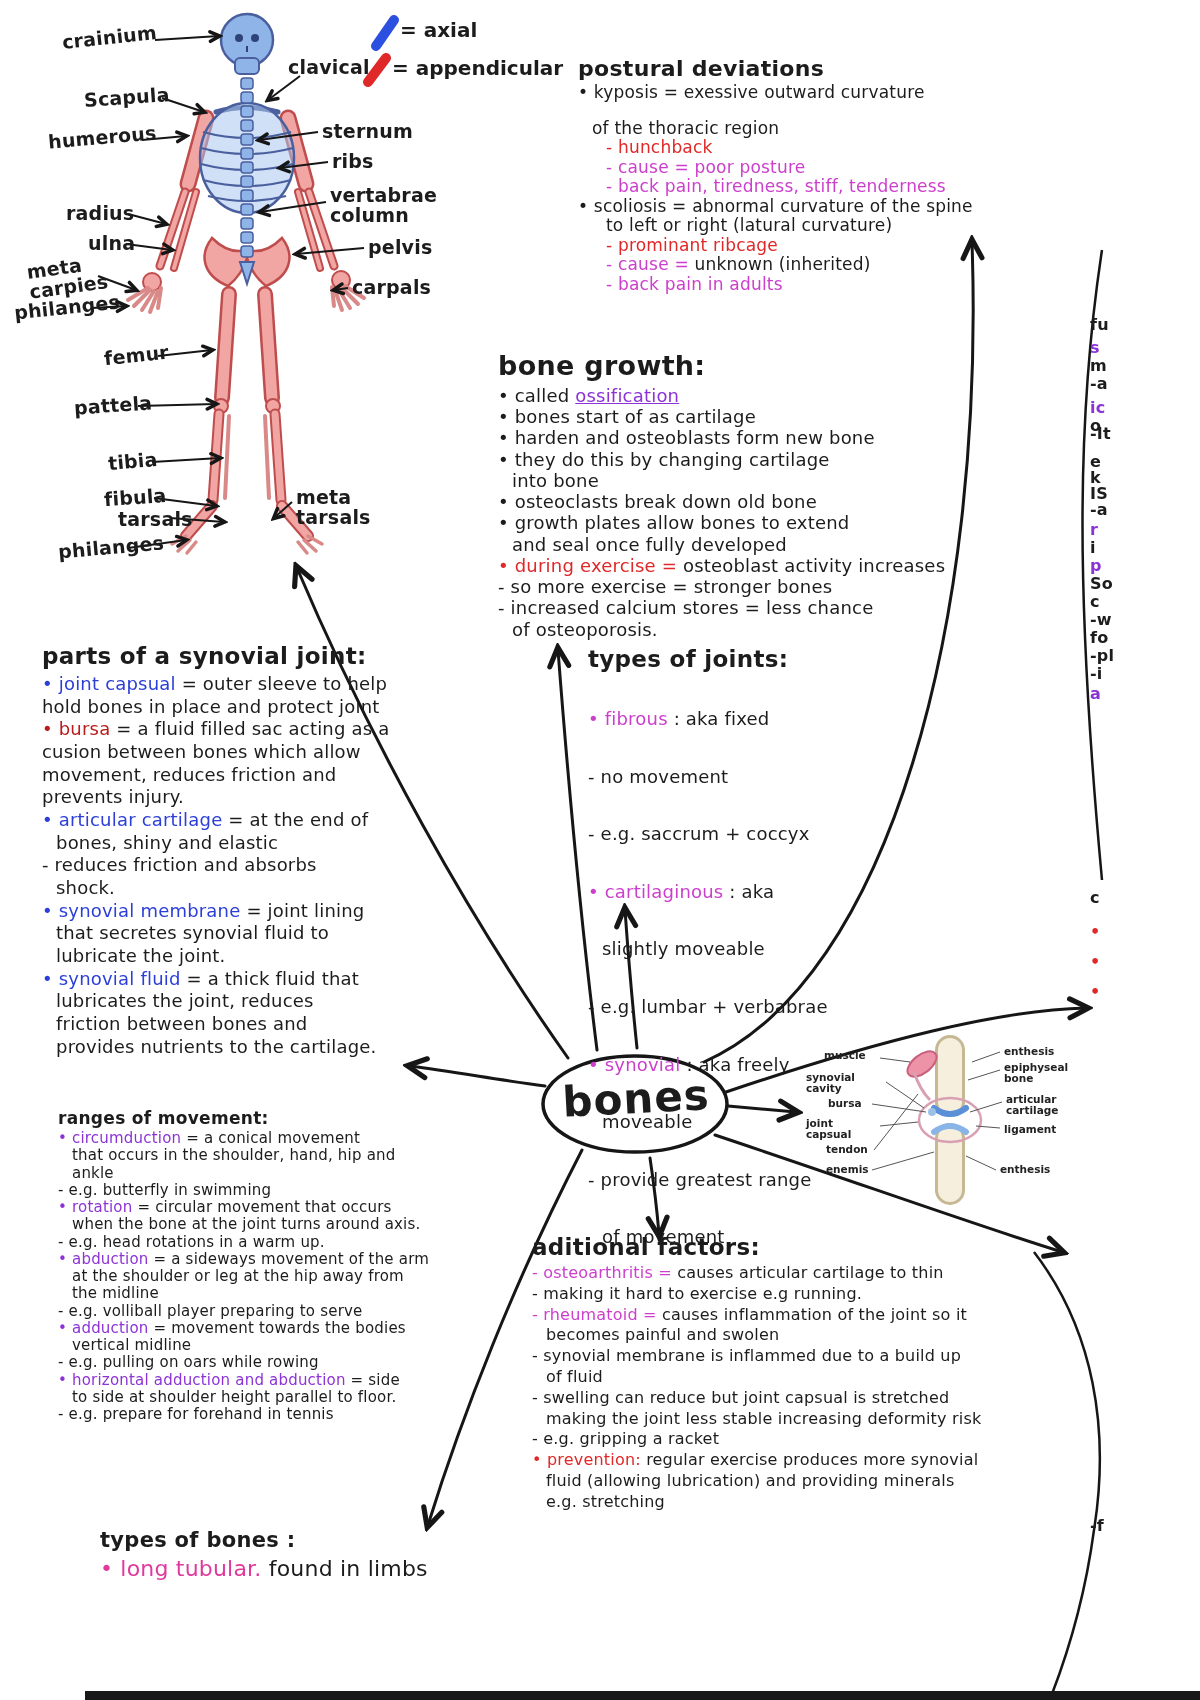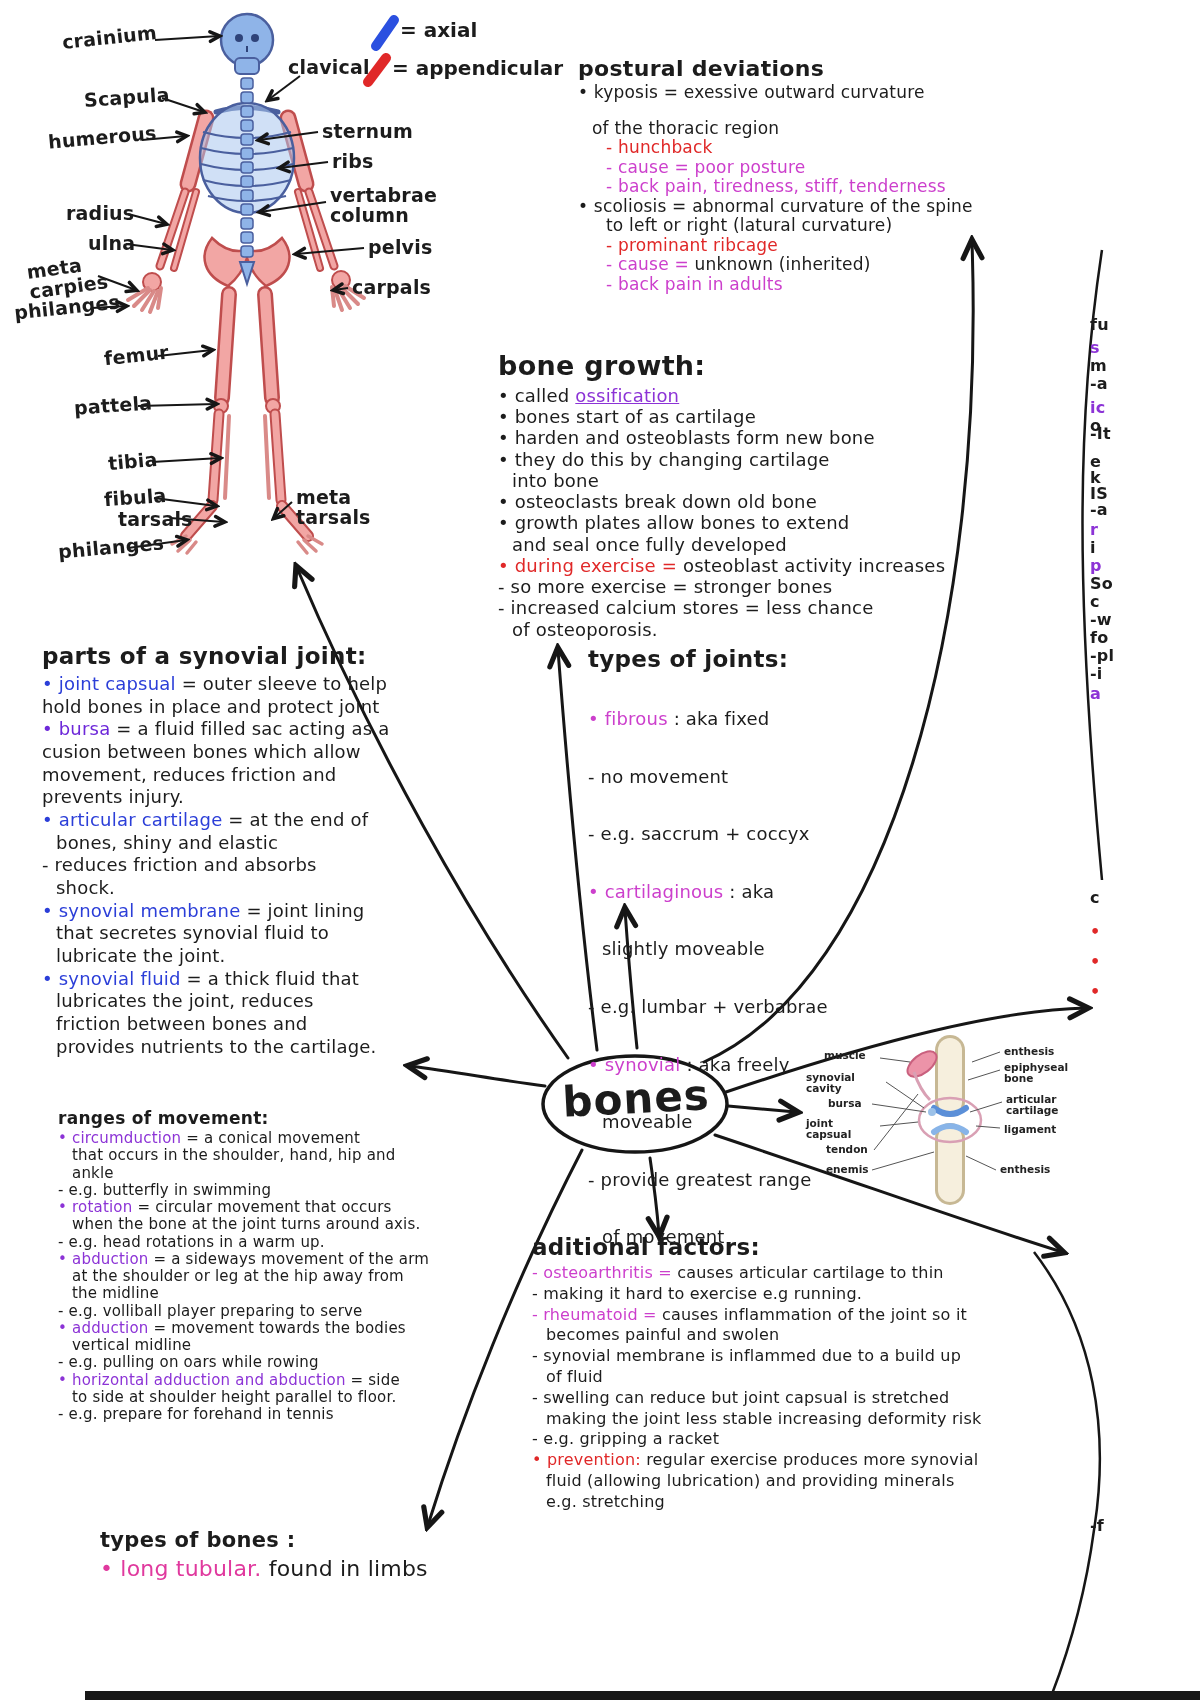--- a/index.html
+++ b/index.html
@@ -297,21 +297,21 @@
         <div class="hl">- provide greatest range</div>
         <div class="hl" style="padding-left: 14px;">of movement</div>
       </div>
   </div>
 
   <div class="sec synovial">
     <div class="h">parts of a synovial joint:</div>
     <div>
         <div class="hl"><span style="color: rgb(43, 62, 216);">• joint capsual</span><span> = outer sleeve to help</span></div>
         <div class="hl">hold bones in place and protect joint</div>
-        <div class="hl"><span style="color: #6d28d9; text-align: right;">• bursa</span><span> = a fluid filled sac acting as a</span></div>
+        <div class="hl"><span style="color: #b91c1c; text-align: right;">• bursa</span><span> = a fluid filled sac acting as a</span></div>
         <div class="hl">cusion between bones which allow</div>
         <div class="hl">movement, reduces friction and</div>
         <div class="hl">prevents injury.</div>
         <div class="hl"><span style="color: rgb(43, 62, 216);">• articular cartilage</span><span> = at the end of</span></div>
         <div class="hl" style="padding-left: 14px;">bones, shiny and elastic</div>
         <div class="hl">- reduces friction and absorbs</div>
         <div class="hl" style="padding-left: 14px;">shock.</div>
         <div class="hl"><span style="color: rgb(43, 62, 216);">• synovial membrane</span><span> = joint lining</span></div>
         <div class="hl" style="padding-left: 14px;">that secretes synovial fluid to</div>
         <div class="hl" style="padding-left: 14px;">lubricate the joint.</div>

